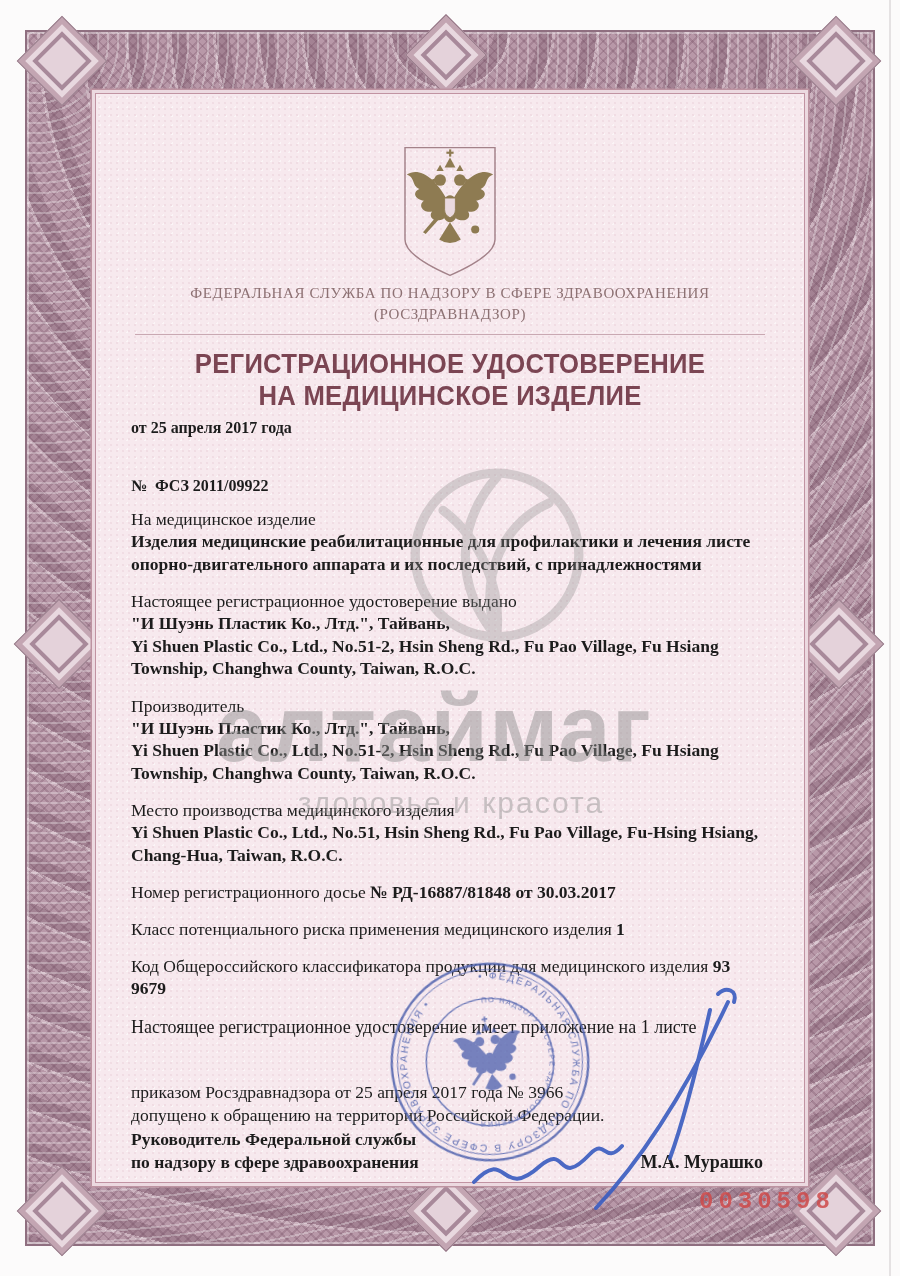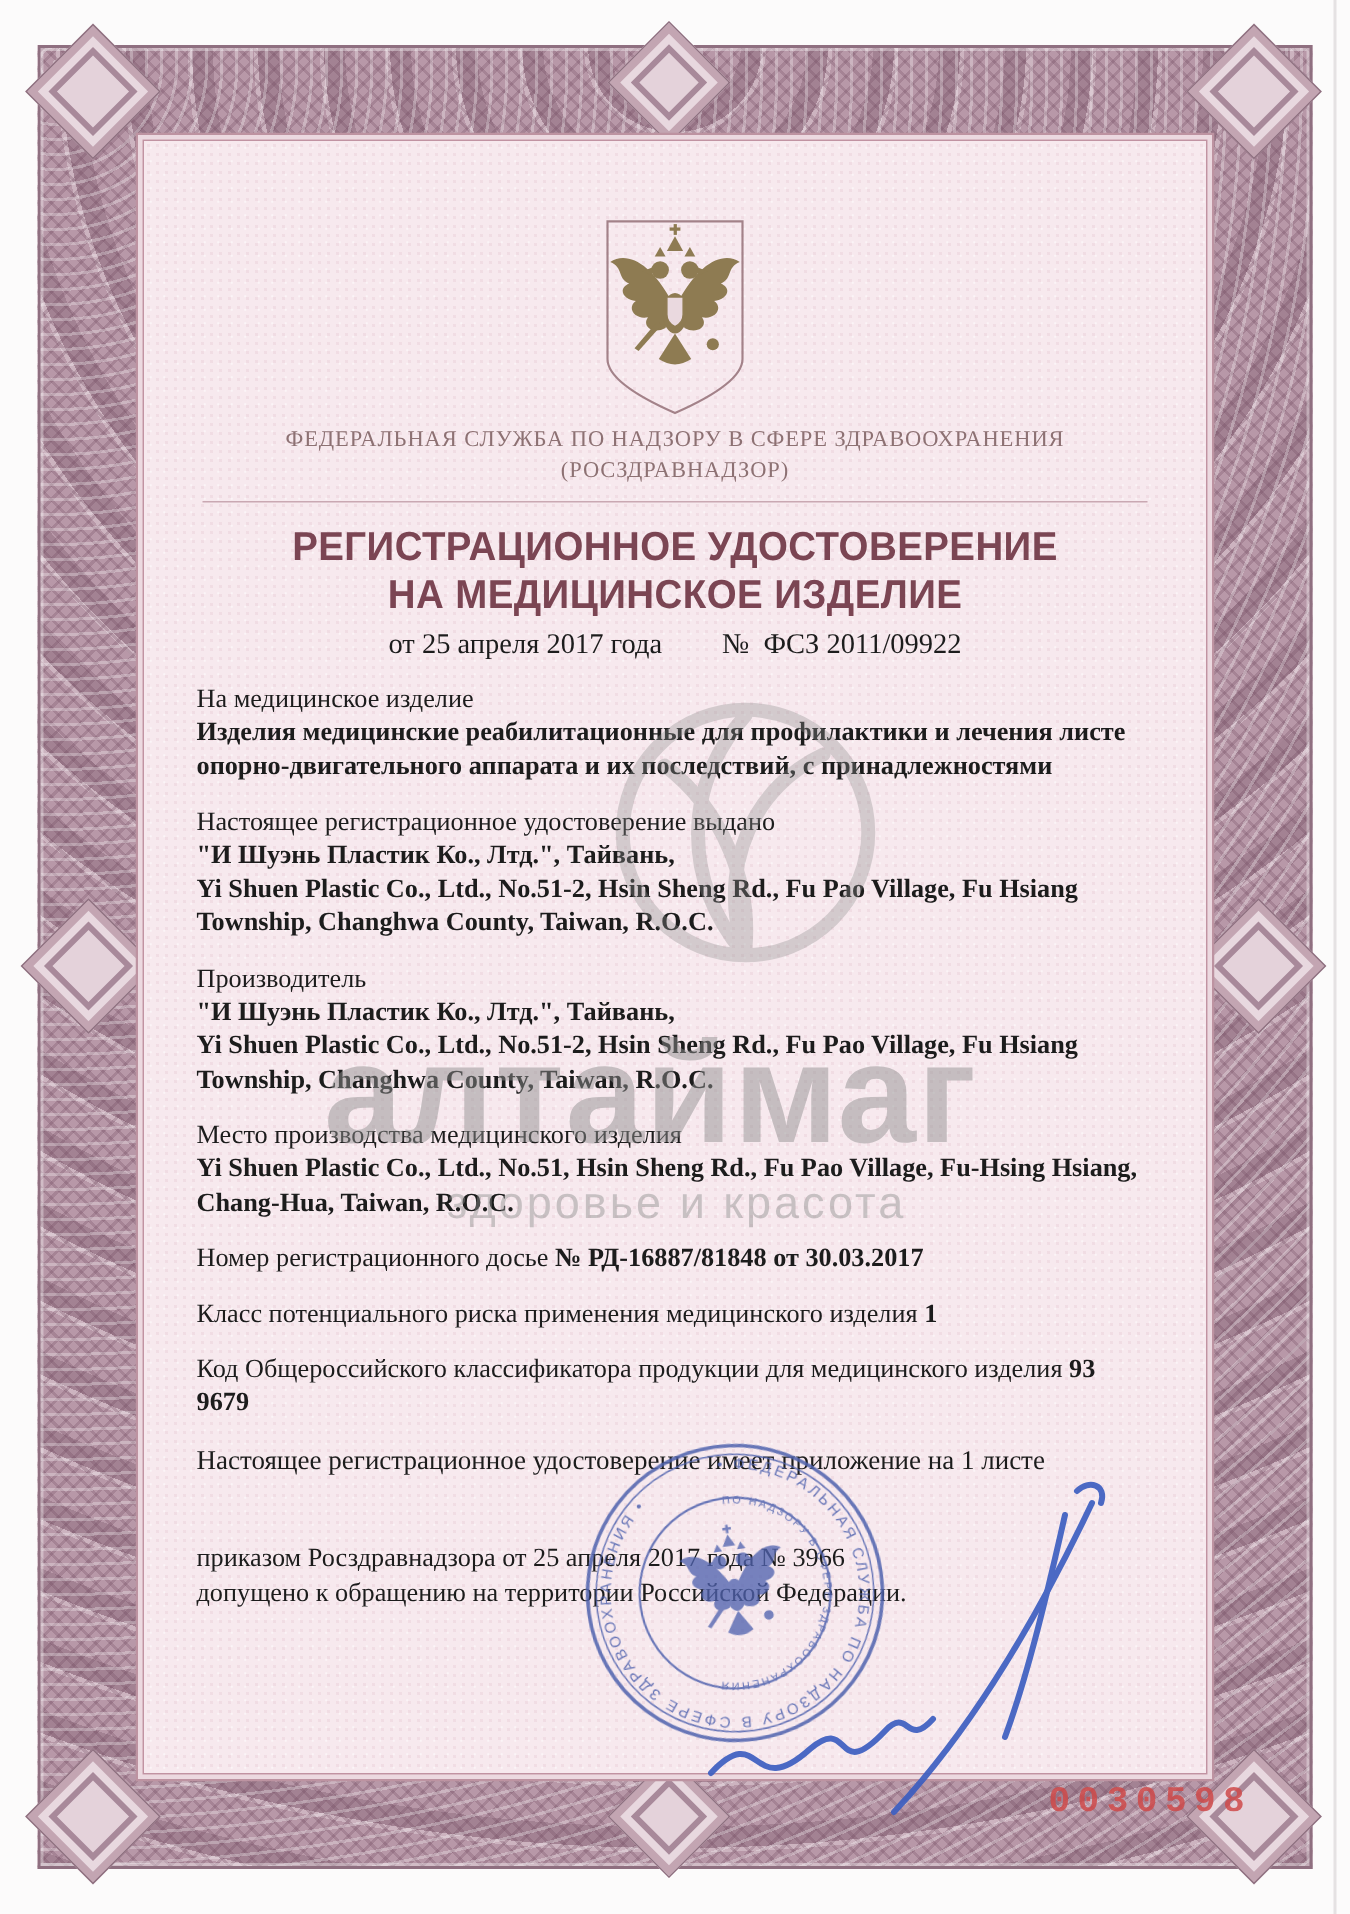--- a/index.html
+++ b/index.html
@@ -36,21 +36,21 @@
     box-shadow: 0 0 0 3px #ecd9e0, 0 0 0 4.5px #bd93a1;
     box-sizing:border-box;padding:0 35px;}
 
   .coat{display:block;margin:50px auto 4px auto;}
   .agency{margin:0;text-align:center;font-size:15px;letter-spacing:.6px;color:#8d7173;line-height:21px;}
   .divider{border:none;border-top:1px solid #c9a8b2;margin:9px 4px 0 4px;}
   .doc-title{margin:0;text-align:center;font-family:"Liberation Sans", sans-serif;font-weight:bold;
     color:#7b4553;font-size:27px;line-height:32px;letter-spacing:.3px;transform:scaleX(.95);}
   .doc-title.first{margin-top:13px;}
   .date-row{display:flex;justify-content:center;gap:40px;margin-top:7px;
-    font-weight:normal;font-size:19px;}
+    font-weight:bold;font-size:16px;flex-direction:column;}
   .date-row .num{white-space:pre;}
 
   .lbl{margin:0;font-size:17.5px;line-height:22px;}
   .bold-line{margin:0;font-weight:bold;font-size:17.5px;line-height:22.5px;}
   .sec{margin-top:13px;}
   .sec.gap{margin-top:15px;}
   .attr{margin:15px 0 0 0;font-size:17.5px;line-height:22px;}
   .attr b{font-weight:bold;}
   .appendix{margin:17px 0 0 0;font-size:18px;line-height:22px;}
 
@@ -164,20 +164,27 @@
 
     <p class="attr"><span>Номер регистрационного досье</span> <b>№ РД-16887/81848 от 30.03.2017</b></p>
     <p class="attr"><span>Класс потенциального риска применения медицинского изделия</span> <b>1</b></p>
     <p class="attr"><span>Код Общероссийского классификатора продукции для медицинского изделия</span> <b>93 9679</b></p>
 
     <p class="appendix">Настоящее регистрационное удостоверение имеет приложение на 1 листе</p>
 
     <div class="footer">
       <p>приказом Росздравнадзора от 25 апреля 2017 года № 3966</p>
       <p>допущено к обращению на территории Российской Федерации.</p>
+      <div class="signer-row">
+        <div class="signer-titles">
+          <p>Руководитель Федеральной службы</p>
+          <p>по надзору в сфере здравоохранения</p>
+        </div>
+        <div class="signer-name">М.А. Мурашко</div>
+      </div>
     </div>
 
     <svg class="stamp" viewBox="0 0 220 220">
       <circle cx="110" cy="110" r="102" fill="none" stroke="#4f62ae" stroke-width="2.5"></circle>
       <circle cx="110" cy="110" r="96" fill="none" stroke="#4f62ae" stroke-width="1"></circle>
       <circle cx="110" cy="110" r="66" fill="none" stroke="#4f62ae" stroke-width="1.5"></circle>
       <defs>
         <path id="stamp-ring" d="M110 24 A86 86 0 1 1 109.99 24" fill="none"></path>
         <path id="stamp-ring2" d="M110 48 A62 62 0 1 1 109.99 48" fill="none"></path>
       </defs>

